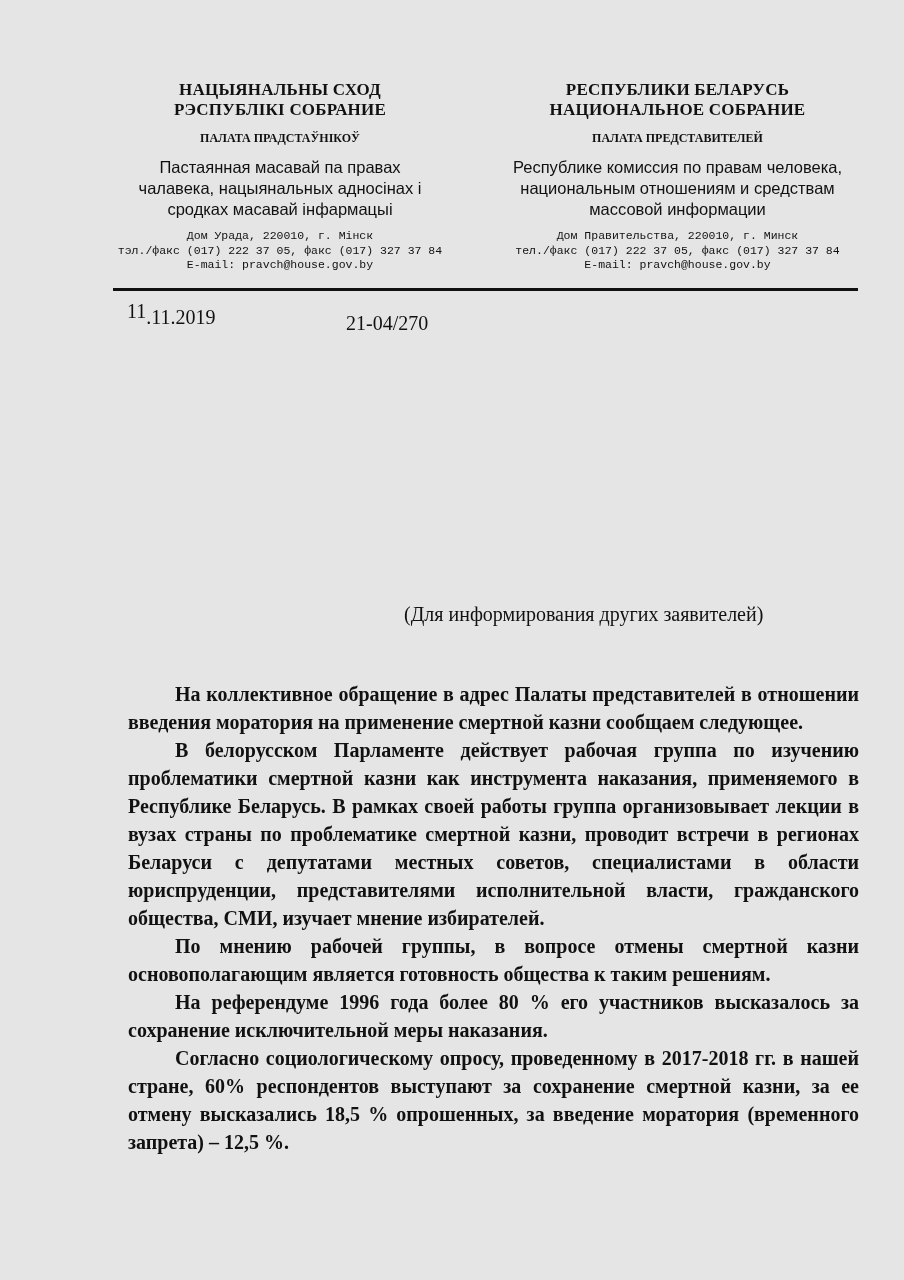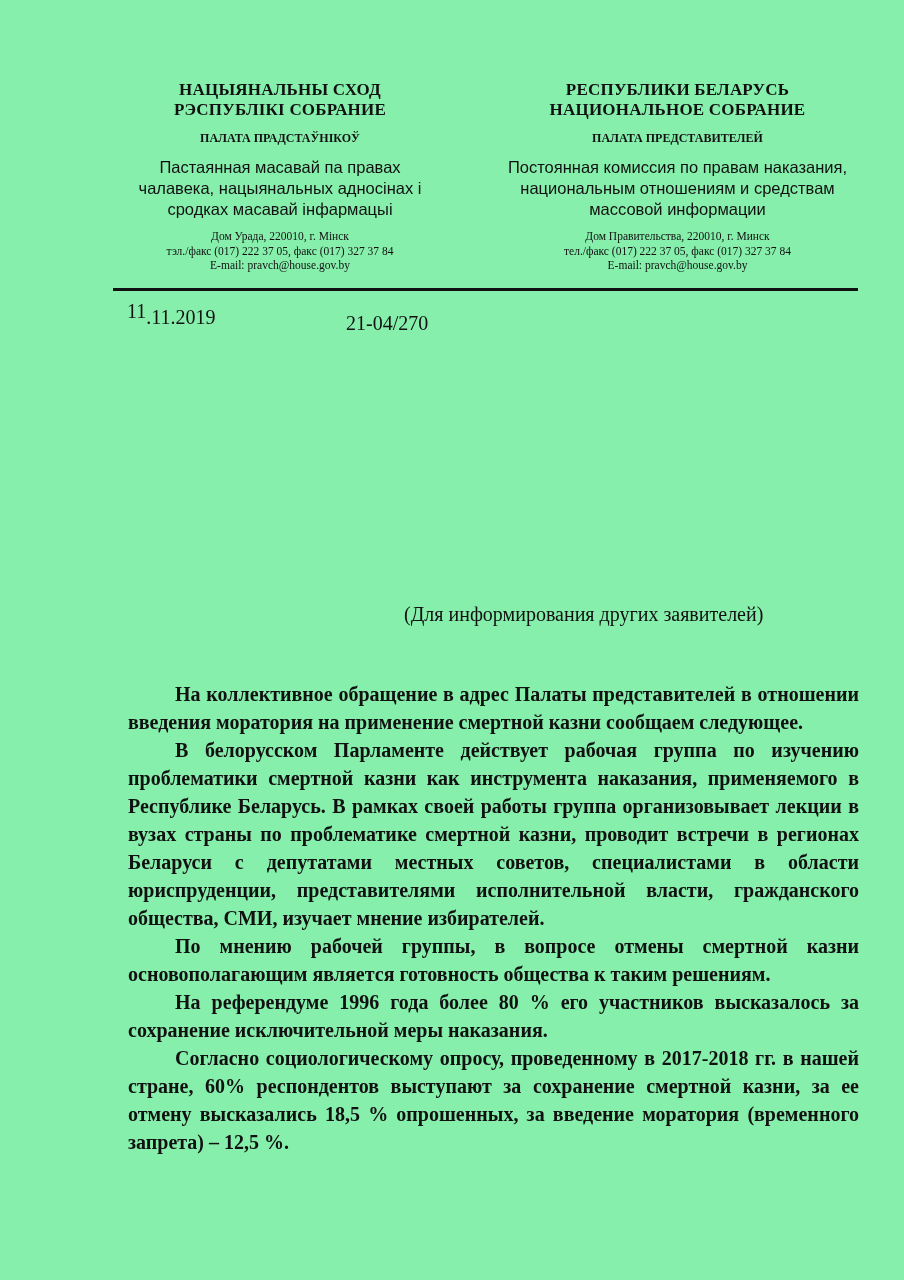--- a/index.html
+++ b/index.html
@@ -1,26 +1,26 @@
 <!DOCTYPE html>
 <html><head>
 <meta charset="utf-8">
 <style>
   html, body { margin: 0; padding: 0; background: #ffffff; }
   body { width: 904px; height: 1280px; position: relative; overflow: hidden; color: #111; }
-  .page { position: absolute; left: 0; top: 0; width: 904px; height: 1280px; background: #86efac; }
+  .page { position: absolute; left: 0; top: 0; width: 904px; height: 1280px; background: #e5e5e5; }
 
   .hdr-col { position: absolute; top: 80px; text-align: center; }
   .hdr-left { left: 110px; width: 340px; }
   .hdr-right { left: 485px; width: 385px; }
 
   .org { font-family: "Liberation Serif", serif; font-weight: bold; font-size: 17px; line-height: 20px; letter-spacing: 0.2px; }
   .chamber { font-family: Liberation Serif, serif; font-weight: bold; font-size: 12px; line-height: 20px; margin-top: 8px; }
   .commission { font-family: "Liberation Sans", sans-serif; font-size: 16.5px; line-height: 21px; margin-top: 9px; }
-  .addr { font-family: Liberation Serif, serif; font-size: 11.5px; line-height: 14.5px; margin-top: 9px; }
+  .addr { font-family: Liberation Mono, monospace; font-size: 11.5px; line-height: 14.5px; margin-top: 9px; }
 
   .rule { position: absolute; left: 113px; top: 288px; width: 745px; height: 3px; background: #111; }
 
   .dateline { position: absolute; top: 303px; left: 127px; font-family: "Liberation Serif", serif; font-size: 20px; line-height: 28px; }
   .dateline sup { font-size: 20px; position: relative; top: -6px; vertical-align: baseline; }
   .regno { position: absolute; top: 309px; left: 346px; font-family: "Liberation Serif", serif; font-size: 20px; line-height: 28px; }
 
   .note { position: absolute; top: 600px; left: 404px; font-family: "Liberation Serif", serif; font-size: 20px; line-height: 28px; }
 
   .body { position: absolute; top: 680px; left: 128px; width: 731px; font-family: "Liberation Serif", serif; font-size: 20px; line-height: 28px; font-weight: bold; }
@@ -49,21 +49,21 @@
     </div>
   </div>
 
   <div class="hdr-col hdr-right">
     <div class="org">
       <div>РЕСПУБЛИКИ БЕЛАРУСЬ</div>
       <div>НАЦИОНАЛЬНОЕ СОБРАНИЕ</div>
     </div>
     <div class="chamber">ПАЛАТА ПРЕДСТАВИТЕЛЕЙ</div>
     <div class="commission">
-      <div>Постоянная комиссия по правам наказания,</div>
+      <div>Республике комиссия по правам человека,</div>
       <div>национальным отношениям и средствам</div>
       <div>массовой информации</div>
     </div>
     <div class="addr">
       <div>Дом Правительства, 220010, г. Минск</div>
       <div>тел./факс (017) 222 37 05, факс (017) 327 37 84</div>
       <div>E-mail: pravch@house.gov.by</div>
     </div>
   </div>
 

